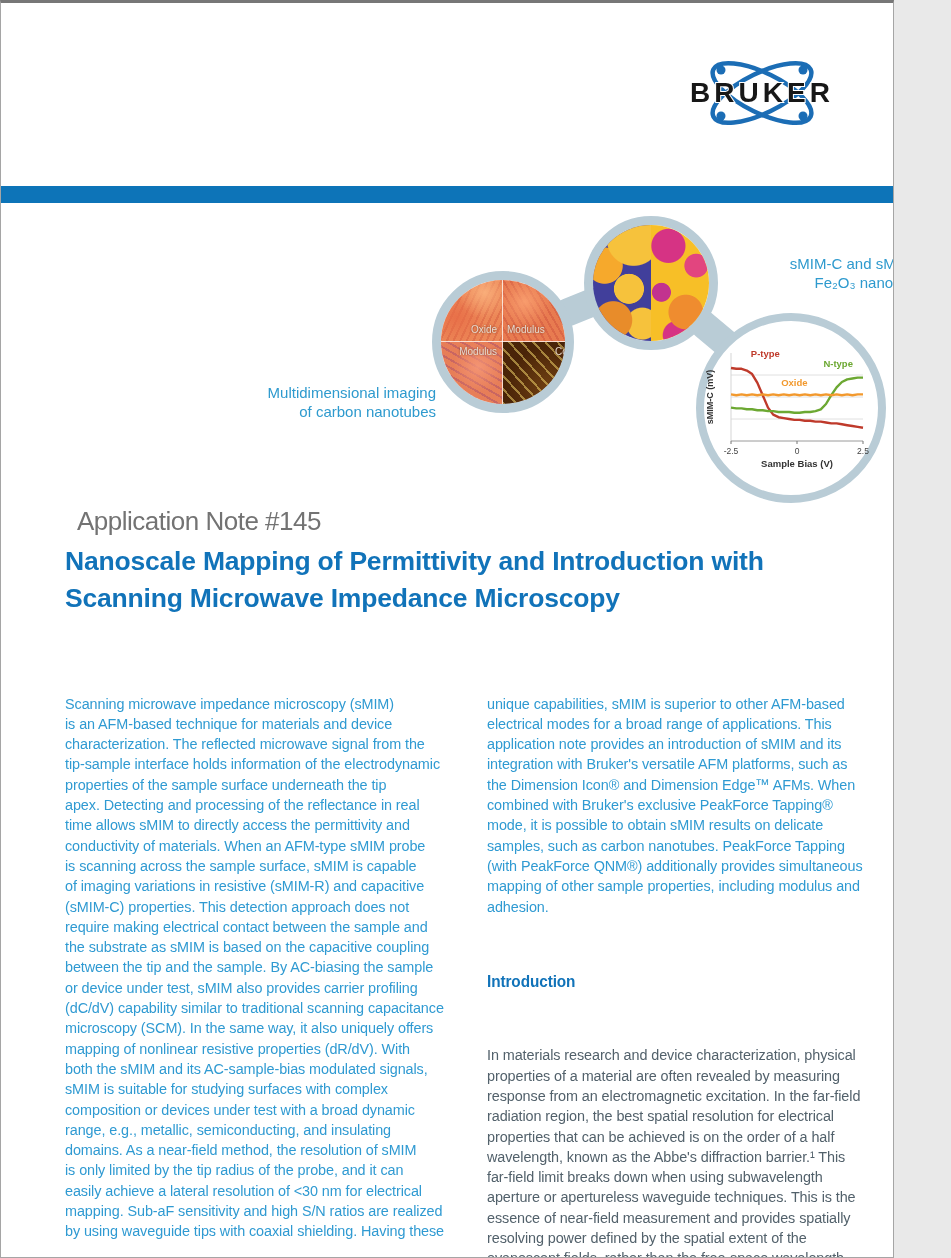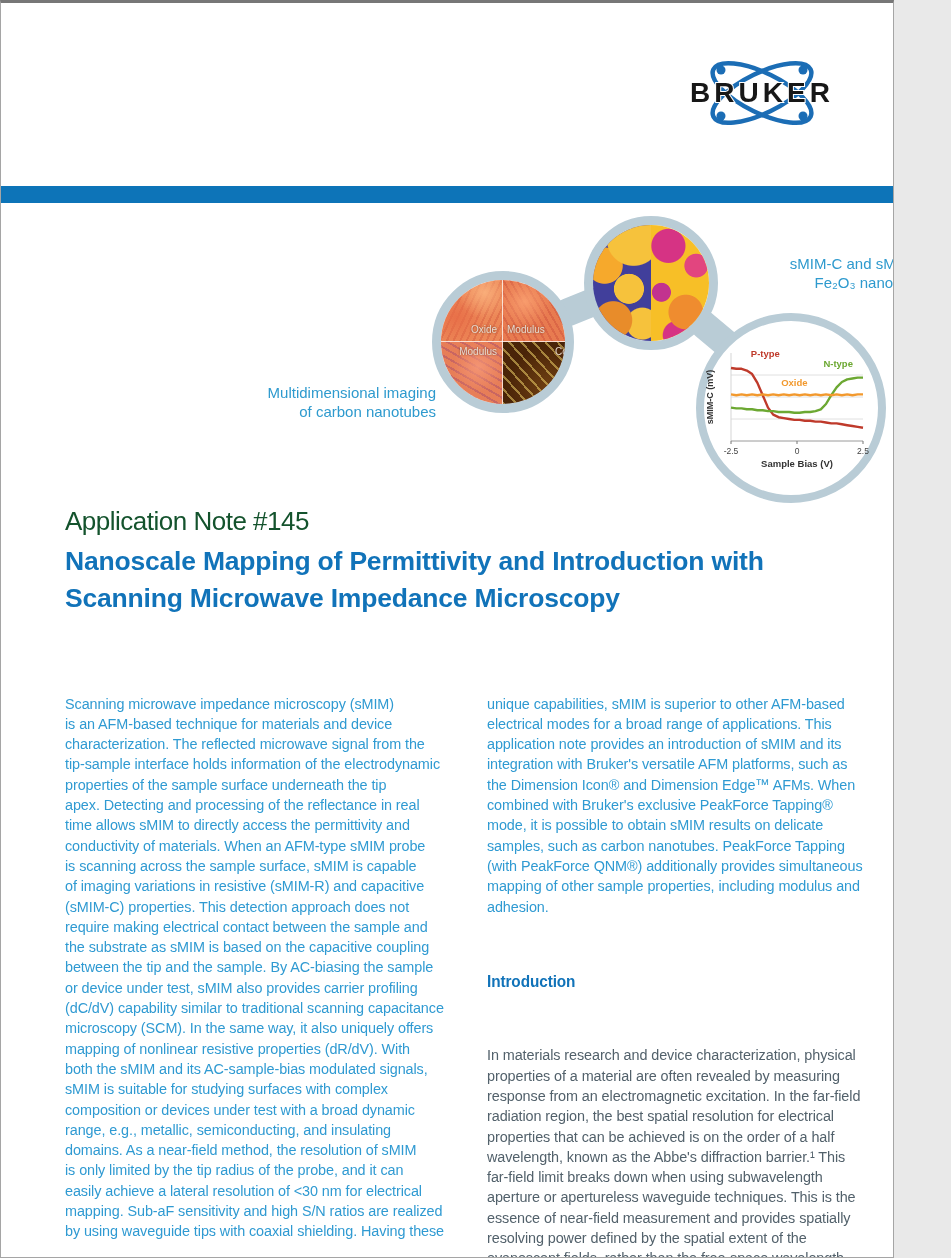--- a/index.html
+++ b/index.html
@@ -147,21 +147,21 @@
         <polyline points="28.0,53.4 33.3,54.2 38.6,53.4 43.8,54.2 49.1,53.4 54.4,54.2 59.7,53.4 65.0,54.2 70.2,53.4 75.5,54.2 80.8,53.4 86.1,54.2 91.4,53.4 96.6,54.2 101.9,53.4 107.2,54.2 112.5,53.4 117.8,54.2 123.0,53.4 128.3,54.2 133.6,53.4 138.9,54.2 144.2,53.4 149.4,54.2 154.7,53.4 160.0,53.4" fill="none" stroke="#f2992e" stroke-width="2.4" stroke-linejoin="round"></polyline>
         <text x="78.16" y="44.56" font-size="9.5" font-weight="bold" fill="#f2992e" font-family="Liberation Sans, sans-serif">Oxide</text>
       </svg>
 
     <div class="caption cap-left" style="color: rgb(46, 154, 206); margin-top: 48px;">Multidimensional imaging
 of carbon nanotubes</div>
     <div class="caption cap-right" style="color: rgb(46, 154, 206);">sMIM-C and sMIM-R on
 Fe₂O₃ nanoparticles</div>
   </div>
 
-  <div class="kicker" style="color: #14532d;">Application Note #145</div>
+  <div class="kicker" style="color: #737373; margin-left: 12px;">Application Note #145</div>
   <div class="title" style="color: rgb(17, 115, 185);">Nanoscale Mapping of Permittivity and Introduction with
 Scanning Microwave Impedance Microscopy</div>
 
   <div class="col col-left">
     <p class="lead" style="color: rgb(47, 154, 210);">Scanning microwave impedance microscopy (sMIM)
 is an AFM-based technique for materials and device
 characterization. The reflected microwave signal from the
 tip-sample interface holds information of the electrodynamic
 properties of the sample surface underneath the tip
 apex. Detecting and processing of the reflectance in real

